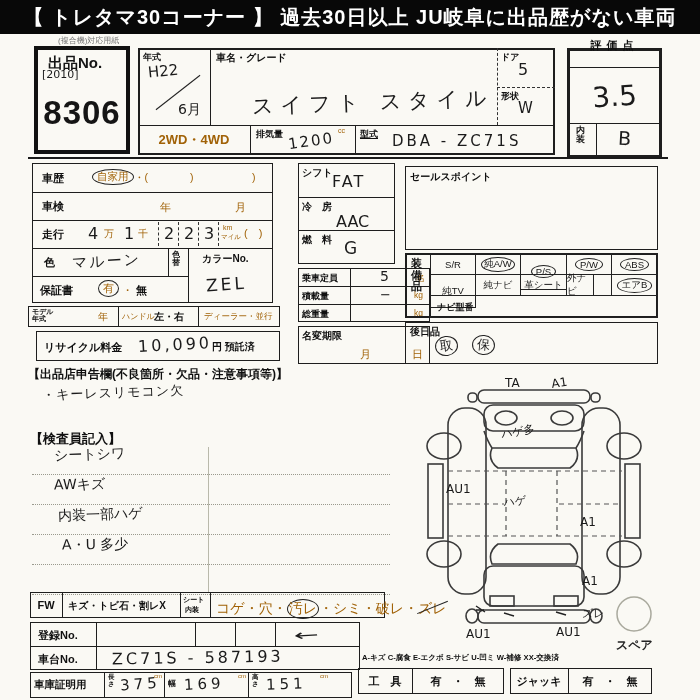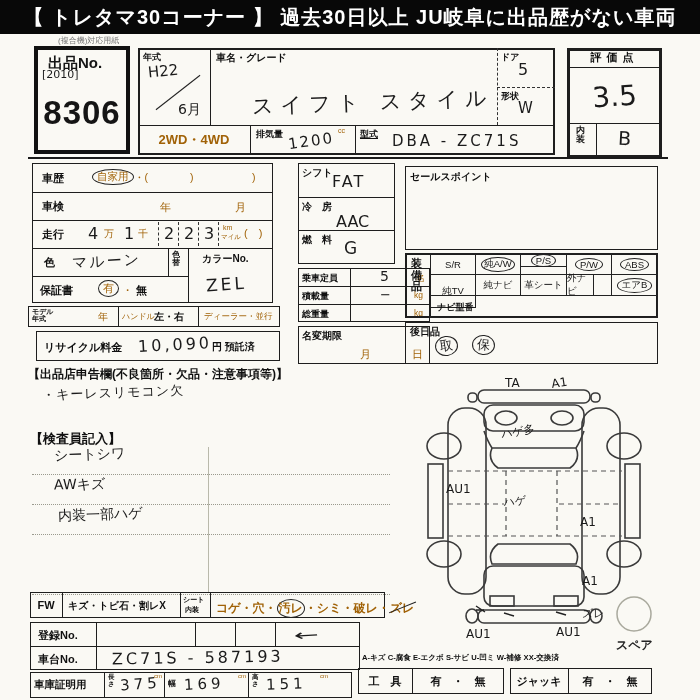--- a/index.html
+++ b/index.html
@@ -68,21 +68,21 @@
   <div class="hw" style="left:288px;top:132px;font-size:15px;transform:rotate(-8deg);letter-spacing:2px">1200</div>
   <div class="lbl" style="left:360px;top:128px;font-size:9px;text-decoration:underline">型式</div>
   <div class="hw" style="left:392px;top:132px;font-size:15px;letter-spacing:3px">DBA - ZC71S</div>
 
   <div class="lbl" style="left:501px;top:51px;font-size:9px">ドア</div>
   <div class="hw" style="left:518px;top:60px;font-size:16px">5</div>
   <div class="lbl" style="left:501px;top:90px;font-size:9px">形状</div>
   <div class="hw" style="left:518px;top:99px;font-size:15px">W</div>
 
   <div class="box thick" style="left:567px;top:48px;width:95px;height:110px"></div>
-  <div class="lbl flexc" style="left:567px;top:50px;width:95px;font-size:11px;letter-spacing:5px;position:absolute">評価点</div>
+  <div class="lbl flexc" style="left:567px;top:38px;width:95px;font-size:11px;letter-spacing:5px;position:absolute">評価点</div>
   <div class="hl" style="left:569px;top:67px;width:91px"></div>
   <div class="hw flexc" style="left:567px;top:70px;width:95px;height:52px;font-size:28px;transform:rotate(-4deg);position:absolute">3.5</div>
   <div class="hl" style="left:569px;top:123px;width:91px"></div>
   <div class="vl" style="left:596px;top:123px;height:33px"></div>
   <div class="lbl stack" style="left:576px;top:126px;width:12px;font-size:9px">内装</div>
   <div class="hw" style="left:618px;top:127px;font-size:19px;transform:rotate(3deg)">B</div>
 
   <div style="position:absolute;left:28px;top:157px;width:640px;height:2px;background:#1a1a1a"></div>
 
   <div class="box" style="left:32px;top:163px;width:241px;height:140px"></div>
@@ -163,21 +163,21 @@
 
   <div class="box" style="left:405px;top:253px;width:253px;height:65px;border-width:2px"></div>
   <div class="vl" style="left:430px;top:253px;height:65px"></div>
   <div class="lbl stack" style="left:411px;top:258px;width:13px;font-size:11px">装備品</div>
   <div class="cell flexc" style="left:430px;top:253px;width:46px;height:22px">
       <span>S/R</span>
     </div>
   <div class="cell flexc" style="left:475px;top:253px;width:46px;height:22px">
       <span class="circ" style="padding:0 2px">純A/W</span>
     </div>
-  <div class="cell flexc" style="left:520px;top:253px;width:47px;height:14px">
+  <div class="cell flexc" style="left:520px;top:253px;width:47px;height:37px">
       <span class="circ">P/S</span>
     </div>
   <div class="cell flexc" style="left:566px;top:253px;width:46px;height:22px">
       <span class="circ">P/W</span>
     </div>
   <div class="cell flexc" style="left:611px;top:253px;width:47px;height:22px">
       <span class="circ">ABS</span>
     </div>
   <div class="cell flexc" style="left:430px;top:274px;width:46px;height:34px">
       <span>純TV</span>
@@ -215,20 +215,21 @@
   <div class="hw" style="left:138px;top:335px;font-size:16px;letter-spacing:3px;transform:rotate(-3deg)">10,090</div>
   <div class="lbl" style="left:212px;top:340px;font-size:10px">円 預託済</div>
 
   <div class="lbl" style="left:28px;top:366px;font-size:12px">【出品店申告欄(不良箇所・欠品・注意事項等)】</div>
   <div class="hw" style="left:42px;top:384px;font-size:13px;letter-spacing:1px;transform:rotate(-2deg)">・キーレスリモコン欠</div>
 
   <div class="lbl" style="left:30px;top:430px;font-size:13px">【検査員記入】</div>
   <div class="insp-row" style="top:445px"><span class="hw" style="position:static;font-size:14px;margin-left:22px;display:inline-block;transform:rotate(-2deg)">シートシワ</span></div>
   <div class="insp-row" style="top:475px"><span class="hw" style="position:static;font-size:14px;margin-left:22px;display:inline-block;transform:rotate(-1deg)">AWキズ</span></div>
   <div class="insp-row" style="top:505px"><span class="hw" style="position:static;font-size:14px;margin-left:26px;display:inline-block;transform:rotate(-2deg)">内装一部ハゲ</span></div>
+  <div class="insp-row" style="top:535px"><span class="hw" style="position:static;font-size:14px;margin-left:30px;display:inline-block;transform:rotate(-1deg)">A・U 多少</span></div>
   <div class="insp-row" style="top:565px"></div>
   <div style="position:absolute;left:208px;top:447px;height:146px;border-left:1px solid #b9b9ab"></div>
 
   <svg style="position:absolute;left:404px;top:376px" width="262" height="280" viewBox="0 0 262 280">
     <g stroke="#3a3a3a" fill="none" stroke-width="1.6">
 
       <rect x="74" y="14" width="112" height="13" rx="6"></rect>
       <rect x="64" y="17" width="9" height="9" rx="4"></rect>
       <rect x="187" y="17" width="9" height="9" rx="4"></rect>
 
@@ -291,21 +292,21 @@
   </svg>
 
   <div class="box" style="left:30px;top:592px;width:355px;height:26px"></div>
   <div class="vl" style="left:62px;top:592px;height:26px"></div>
   <div class="vl" style="left:180px;top:592px;height:26px"></div>
   <div class="vl" style="left:210px;top:592px;height:26px"></div>
   <div class="lbl flexc" style="left:30px;top:592px;width:32px;height:26px;position:absolute;font-size:11px">FW</div>
   <div class="lbl" style="left:68px;top:599px;font-size:10px">キズ・トビ石・割レX</div>
   <div class="lbl" style="left:183px;top:595px;font-size:7px">シート</div>
   <div class="lbl" style="left:185px;top:605px;font-size:7px">内装</div>
-  <div class="txt" style="left:216px;top:599px;font-size:12px;font-weight:bold">
+  <div class="txt" style="left:216px;top:599px;font-size:14px;font-weight:normal">
     <span>コゲ</span><span>・</span><span>穴</span><span>・</span><span class="circ" style="padding:0 1px">汚レ</span><span>・</span><span>シミ</span><span>・</span><span>破レ</span><span>・</span><span class="slash">ズレ</span>
   </div>
 
   <div class="box" style="left:30px;top:622px;width:330px;height:48px"></div>
   <div class="hl" style="left:30px;top:646px;width:330px"></div>
   <div class="vl" style="left:96px;top:622px;height:48px"></div>
   <div class="vl" style="left:195px;top:622px;height:24px"></div>
   <div class="vl" style="left:235px;top:622px;height:24px"></div>
   <div class="vl" style="left:275px;top:622px;height:24px"></div>
   <div class="lbl" style="left:38px;top:628px;font-size:11px">登録No.</div>

